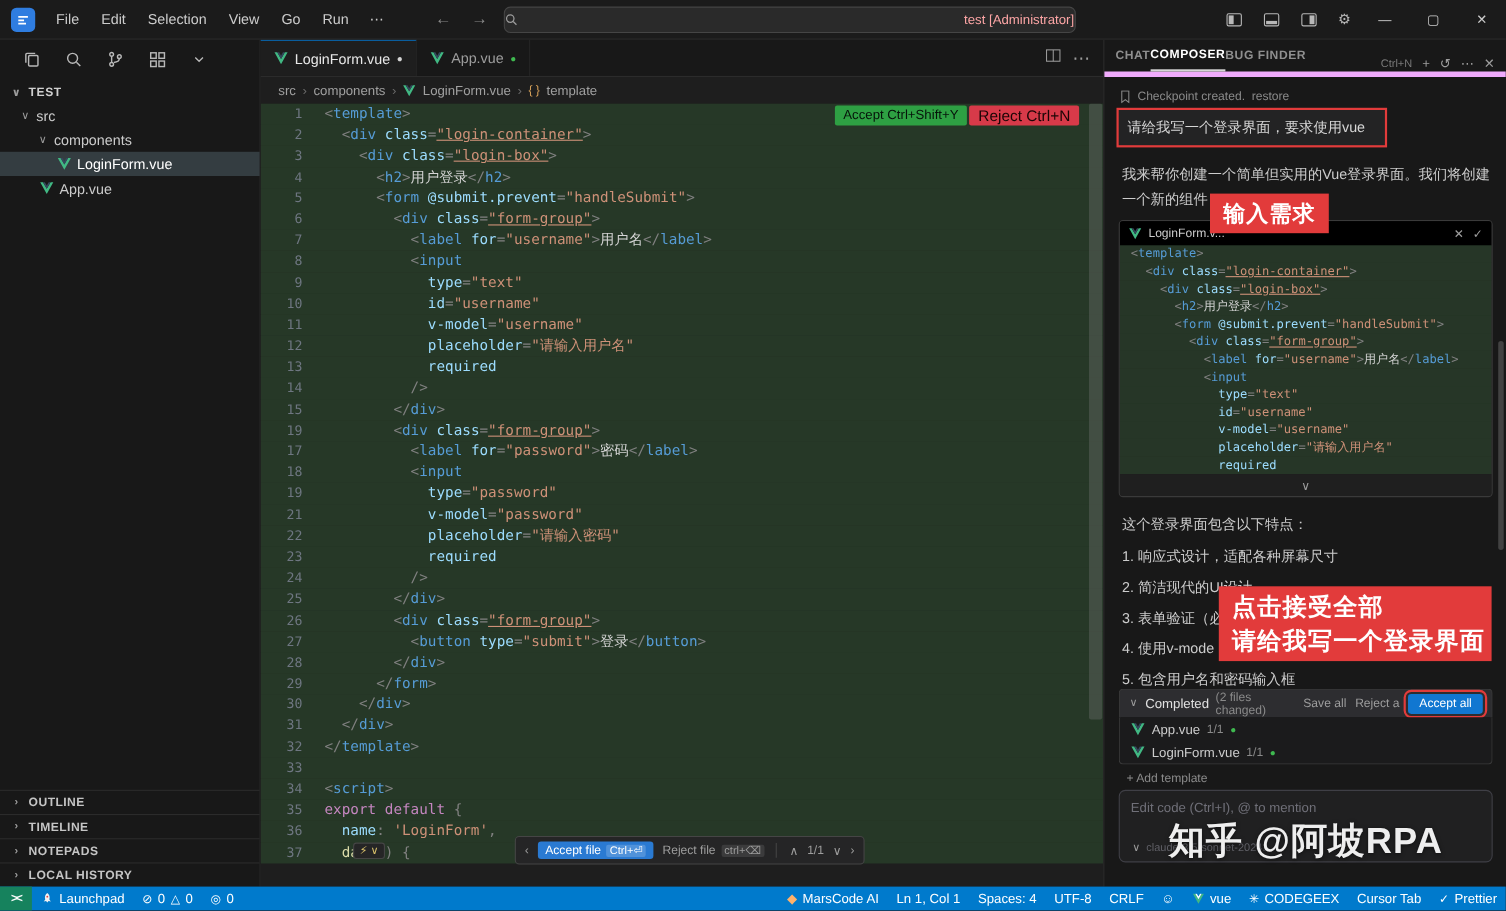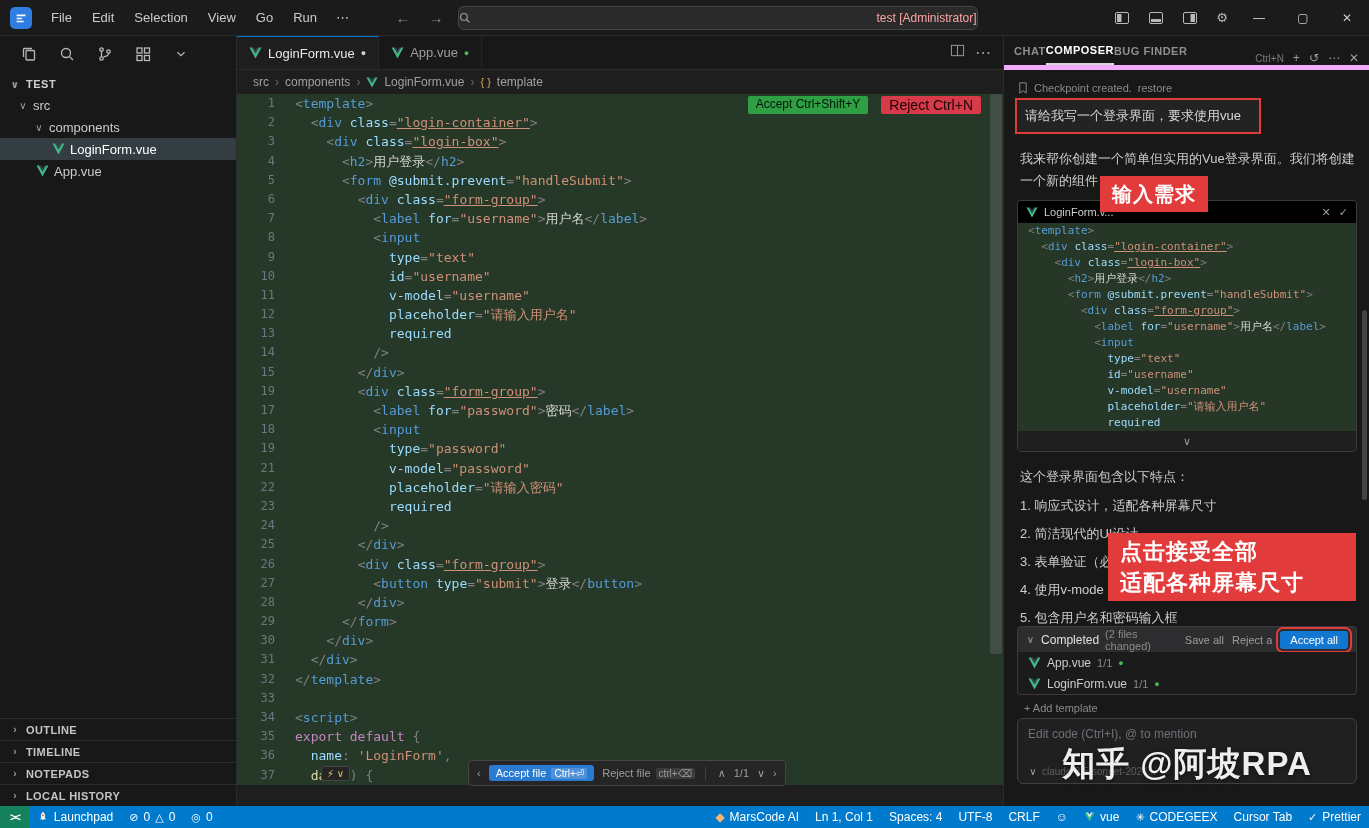--- a/index.html
+++ b/index.html
@@ -58,21 +58,21 @@
 
   .code-area { position:absolute; top:58px; left:0; right:0; bottom:0; overflow:hidden; background:#1e1e1e; }
   .code-row { display:flex; height:19.2px; line-height:19.2px; background:rgba(70,149,74,0.22); }
   .gutter { width:58px; flex:0 0 58px; text-align:right; padding-right:20px; color:#6e7681;
     font-family:"DejaVu Sans Mono",monospace; font-size:12px; }
   .code-text { white-space:pre; font-family:"DejaVu Sans Mono",monospace; font-size:13px; color:#d4d4d4; }
   .tok-tag { color:#569cd6; } .tok-punct { color:#808080; } .tok-attr { color:#9cdcfe; }
   .tok-str { color:#ce9178; } .tok-kw { color:#c586c0; } .tok-fn { color:#dcdcaa; } .tok-text { color:#d4d4d4; }
   .tok-str.u { text-decoration:underline; }
 
-  .diff-actions { position:absolute; top:2px; right:22px; display:flex; gap:13px; z-index:5;padding-left:11px; }
+  .diff-actions { position:absolute; top:2px; right:22px; display:flex; gap:2px; z-index:5;padding-left:11px; }
   .diff-accept { background:#2ea043; color:#06130a; font-size:12px; padding:1px 8px; border-radius:2px; }
   .diff-reject { background:#d73a49; color:#1a0505; font-size:14px; padding:1px 8px; border-radius:2px; }
 
   .inline-widget { position:absolute; left:231px; top:666px; height:26px; background:#252526; border:1px solid #454545;
     border-radius:4px; display:flex; align-items:center; gap:8px; padding:0 8px; z-index:6; font-size:11px; color:#9d9d9d; }
   .iw-accept { background:#2a7ad2; color:#ffffff; border-radius:3px; padding:2px 7px; display:flex; gap:5px; align-items:center; }
   .kbd { background:rgba(255,255,255,0.18); border-radius:2px; padding:0 3px; font-size:10px; }
   .kbd-dim { background:rgba(255,255,255,0.10); border-radius:2px; padding:0 3px; font-size:10px; }
   .iw-sep { color:#4a4a4a; }
   .spark-chip { position:absolute; left:84px; top:672px; background:#252526; border:1px solid #454545; border-radius:3px;
@@ -567,21 +567,21 @@
       <div class="cp-block cp-features" id="features-list">
           <div class="feature-item">1. 响应式设计，适配各种屏幕尺寸</div>
           <div class="feature-item">2. 简洁现代的UI设计</div>
           <div class="feature-item">3. 表单验证（必</div>
           <div class="feature-item">4. 使用v-mode</div>
           <div class="feature-item">5. 包含用户名和密码输入框</div>
         </div>
 
       <div class="cp-block cp-note">
         <div>点击接受全部</div>
-        <div>适配各种屏幕尺寸</div>
+        <div>请给我写一个登录界面</div>
       </div>
 
       <div class="cp-block cp-completed">
         <span class="chev">∨</span>
         <span>Completed</span>
         <span class="completed-detail">(2 files changed)</span>
         <span class="completed-actions">
           <span>Save all</span>
           <span>Reject a</span>
           <button class="accept-all-btn">Accept all</button>

